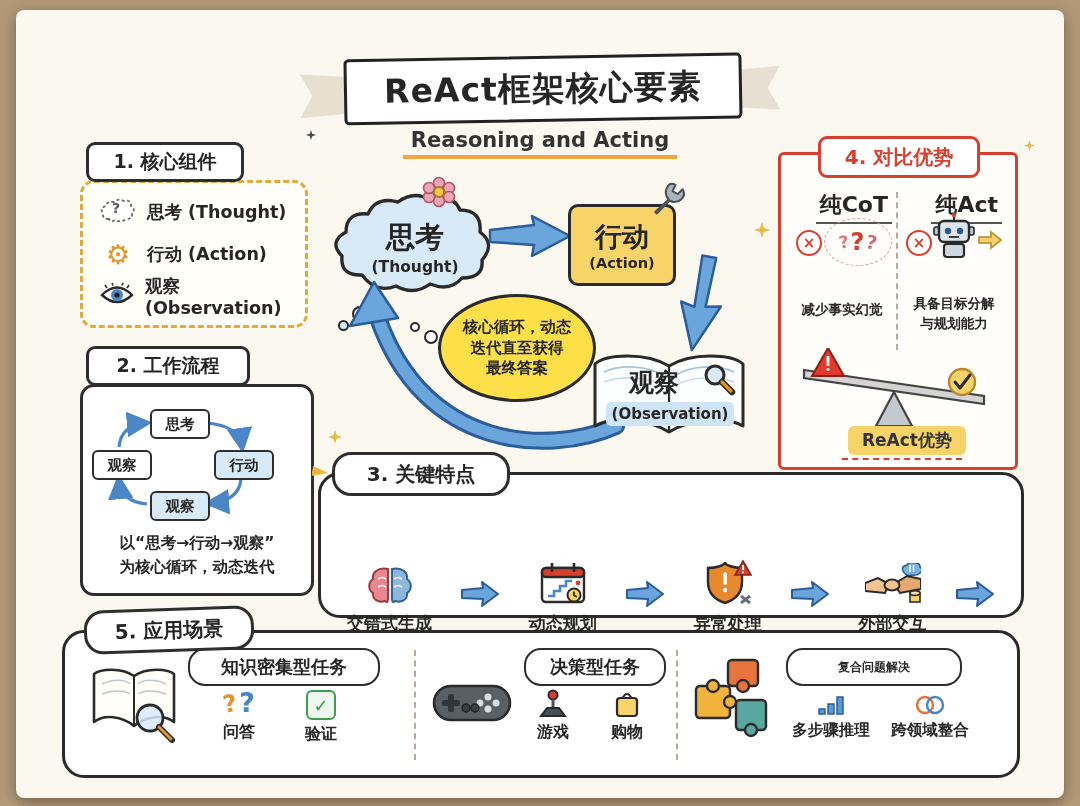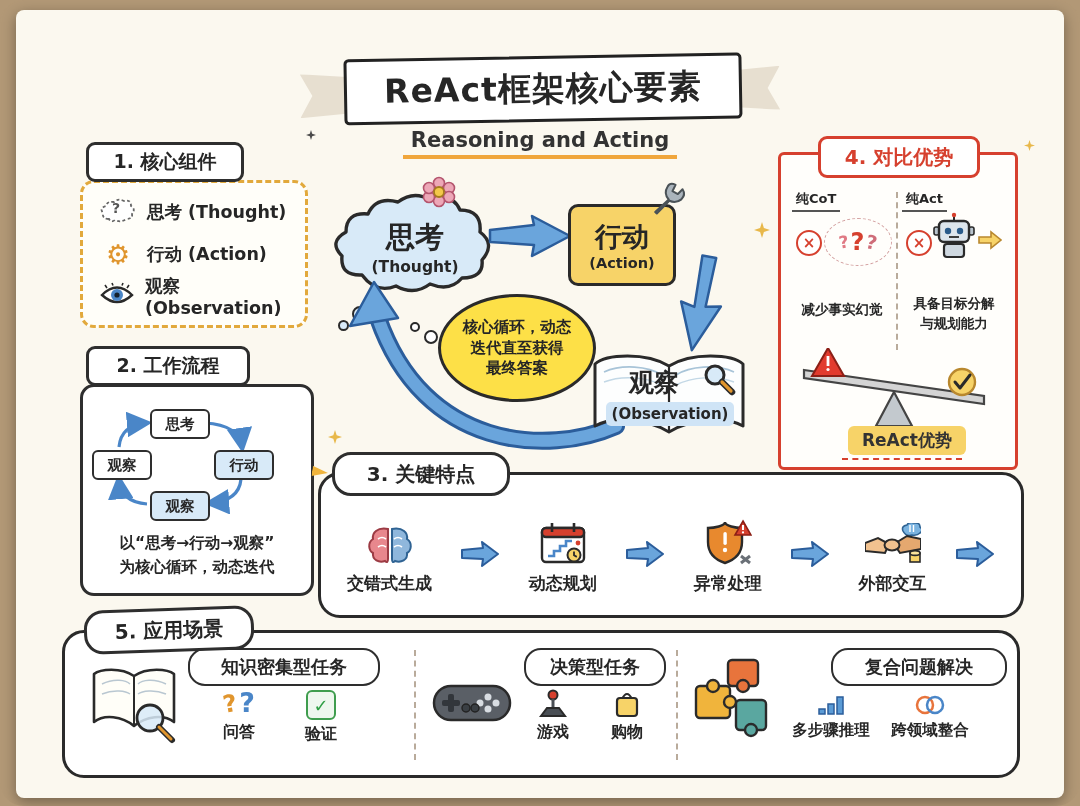--- a/index.html
+++ b/index.html
@@ -31,21 +31,21 @@
   .bubble{background:#fde047;border:3px solid #2a2a2a;border-radius:50%;
     display:flex;flex-direction:column;align-items:center;justify-content:center;
     font-size:15.5px;font-weight:700;line-height:1.35;text-align:center;}
   .tailc{position:absolute;border:2.5px solid #2a2a2a;border-radius:50%;background:#fff;}
   .cloudc{position:absolute;border:2.5px solid #2a2a2a;border-radius:50%;background:#d8eaf8;}
   .x-badge{display:inline-flex;align-items:center;justify-content:center;width:22px;height:22px;
     border:2.5px solid #d6402e;border-radius:50%;color:#d6402e;font-weight:800;font-size:15px;background:#fff;}
   .qmarks{border:1.5px dashed #d3a0a0;border-radius:50%;display:flex;align-items:center;
     justify-content:center;gap:2px;}
   .qmarks span{font-weight:800;}
-  .colhead{font-size:13px;font-weight:800;text-align:left;text-decoration:underline;}
+  .colhead{font-size:22px;font-weight:800;text-align:right;text-decoration:underline;}
   .colhead span{display:inline-block;border-bottom:2.5px solid #555;padding:0 4px 2px;}
   .note{font-weight:700;font-size:13.5px;text-align:center;line-height:1.45;}
   .vdash{border-left:2px dashed #b9ab9b;}
   .feat{display:flex;flex-direction:column;align-items:center;justify-content:flex-end;height:88px;gap:7px;}
   .feat .lbl{font-size:17px;font-weight:700;white-space:nowrap;}
   .feat-arrow{margin-top:34px;}
   .sc-item{display:flex;flex-direction:column;align-items:center;gap:4px;}
   .sc-item .lbl{font-size:16px;font-weight:700;white-space:nowrap;}
   .check-ic{width:26px;height:26px;border:2px solid #3f9d4e;border-radius:6px;background:#eef7ee;
     display:flex;align-items:center;justify-content:center;color:#2f9e44;font-weight:800;font-size:18px;}
@@ -253,21 +253,21 @@
     <polygon points="34,0 50,28 18,28" fill="#e23b2e" stroke="#8c1f16" stroke-width="2"></polygon>
     <rect x="32.6" y="8" width="2.8" height="10" fill="#fff"></rect>
       <circle cx="34" cy="21.5" r="1.6" fill="#fff"></circle>
     <circle cx="168" cy="34" r="13" fill="#f7d368" stroke="#b9882e" stroke-width="2.4"></circle>
     <path d="M161 34 l5 6 l10 -13" stroke="#2a2a2a" stroke-width="3" fill="none" stroke-linecap="round" stroke-linejoin="round"></path>
   </svg>
   <span class="abs badge-y" style="left:848px;top:426px;">ReAct优势</span>
   <div class="abs" style="left:842px;top:458px;width:120px;border-top:2.5px dashed #d6402e;"></div>
 
   <div class="abs" style="left:318px;top:472px;width:700px;height:140px;border:3px solid #2a2a2a;border-radius:22px;background:#fff;">
-    <div style="display:flex;justify-content:space-between;align-items:flex-start;padding:32px 26px 0;">
+    <div style="display:flex;justify-content:space-between;align-items:flex-start;padding:24px 26px 0;margin-top:48px;">
       <div class="feat">
         <svg width="46" height="40" viewBox="0 0 46 40">
           <path d="M21 4 C10 2 5 8 6 14 C0 18 2 26 6 28 C5 35 12 38 18 36 C20 38 21 37 21 34 Z" fill="#e8878d" stroke="#9c3b44" stroke-width="2"></path>
           <path d="M25 4 C36 2 41 8 40 14 C46 18 44 26 40 28 C41 35 34 38 28 36 C26 38 25 37 25 34 Z" fill="#8fb7dc" stroke="#2f6393" stroke-width="2"></path>
           <path d="M11 14 q4 -3 8 0 M11 22 q4 -3 8 0 M27 14 q4 -3 8 0 M27 22 q4 -3 8 0" stroke="#fff" stroke-width="1.6" fill="none"></path>
         </svg>
         <span class="lbl">交错式生成</span>
       </div>
       <svg class="feat-arrow" width="40" height="26" viewBox="0 0 40 26">
           <polygon points="2,9 23,7 22,1 38,13 22,25 23,18 2,17" fill="#6aa5dc" stroke="#2b5d9b" stroke-width="2" stroke-linejoin="round"></polygon>
@@ -396,21 +396,21 @@
     <g stroke="#2a2a2a" stroke-width="2.4" stroke-linejoin="round">
       <rect x="38" y="6" width="30" height="26" rx="4" fill="#e8743c"></rect>
         <circle cx="53" cy="32" r="6" fill="#e8743c"></circle>
       <rect x="6" y="32" width="34" height="32" rx="4" fill="#f0b43c"></rect>
         <circle cx="40" cy="48" r="6" fill="#f0b43c"></circle>
         <circle cx="23" cy="32" r="6" fill="#f0b43c"></circle>
       <rect x="46" y="46" width="30" height="30" rx="4" fill="#5aa7a0"></rect>
         <circle cx="61" cy="76" r="6" fill="#5aa7a0"></circle>
     </g>
   </svg>
-  <div class="abs hbox" style="left:831px;top:648px;width:172px;height:34px;font-size:18px;border-width:2.5px;border-radius:17px;align-items:center;">
+  <div class="abs hbox" style="left:786px;top:648px;width:172px;height:34px;font-size:12px;border-width:2.5px;border-radius:17px;align-items:center;">
     <span>复合问题解决</span>
   </div>
   <div class="abs sc-item" style="left:786px;top:694px;width:90px;">
     <svg width="28" height="22" viewBox="0 0 28 22">
       <g fill="#5b9bd5" stroke="#2b5d9b" stroke-width="1.5">
         <rect x="2" y="15" width="6" height="5"></rect>
           <rect x="11" y="10" width="6" height="10"></rect>
           <rect x="20" y="3" width="6" height="17"></rect>
       </g>
     </svg>

